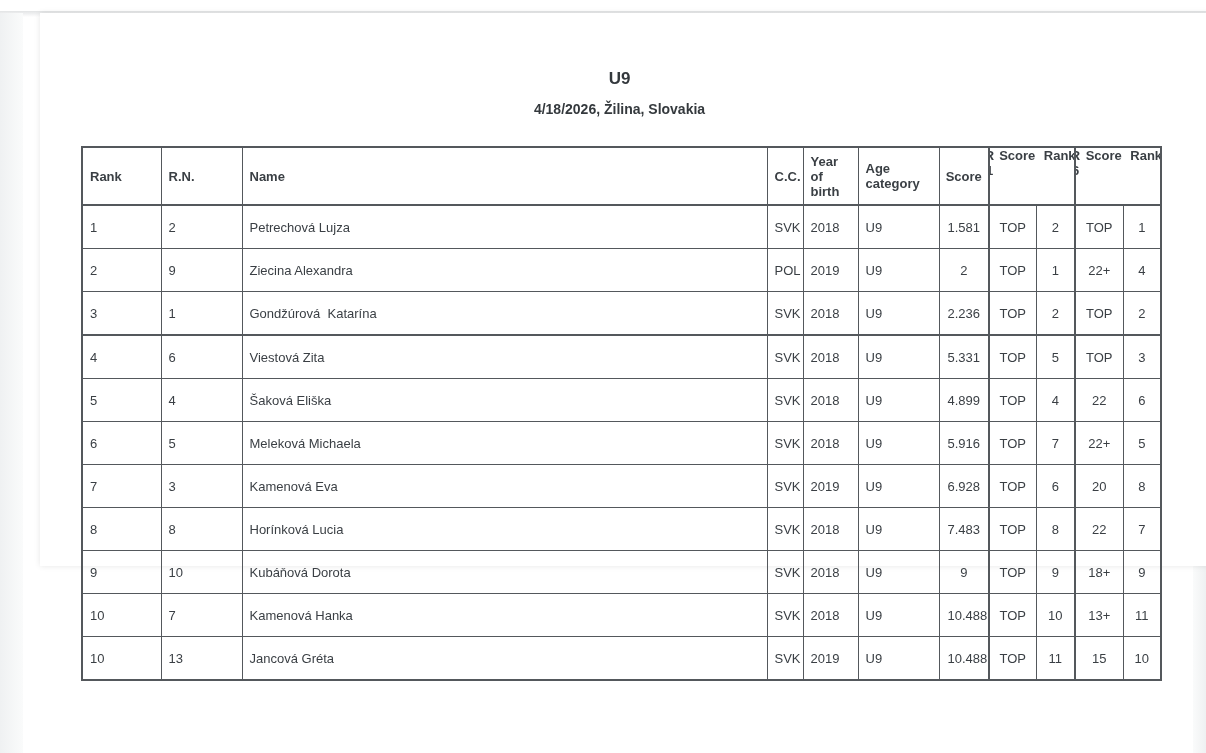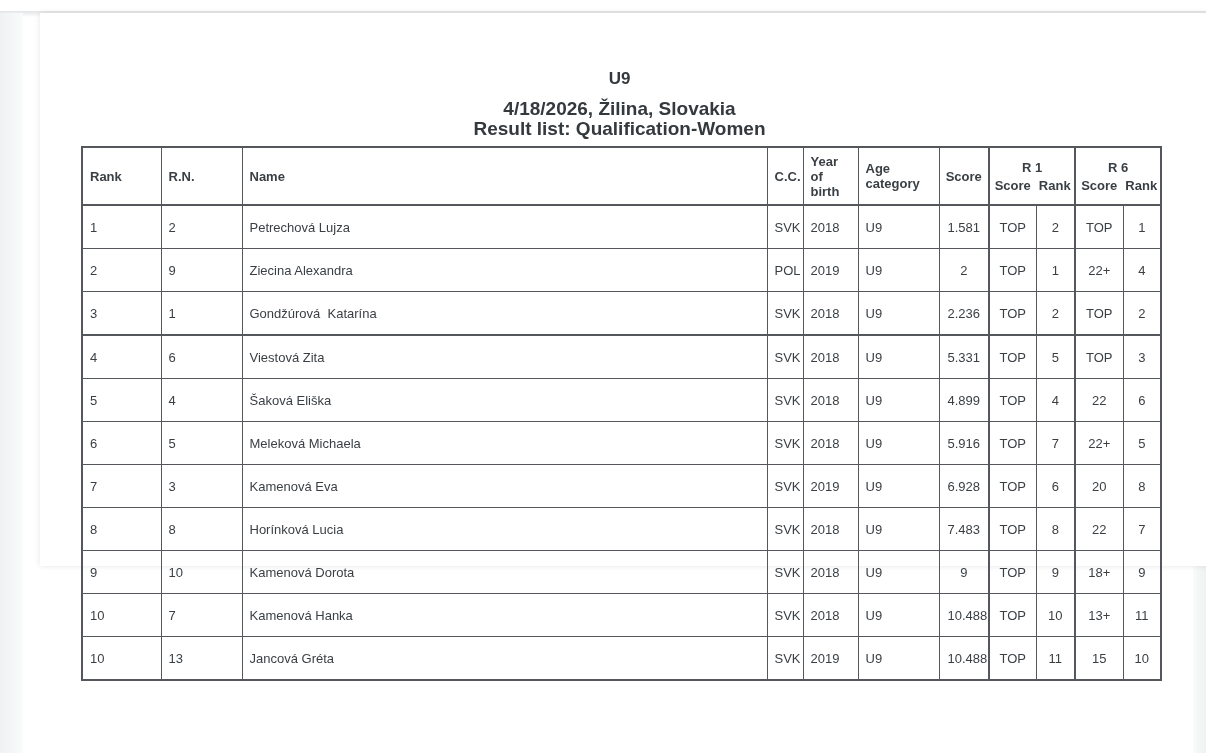--- a/index.html
+++ b/index.html
@@ -33,21 +33,21 @@
     box-shadow:0 0 6px rgba(0,0,0,0.10);
   }
   .doc-header{
     position:absolute;left:41px;top:56px;width:1077px;
     text-align:center;
   }
   .doc-title{
     font-size:17px;font-weight:bold;margin:0 0 10px 0;color:#34393d;
   }
   .doc-sub{
-    font-size:19px;font-weight:bold;line-height:20px;color:#34393d;text-align:center;
+    font-size:14px;font-weight:bold;line-height:20px;color:#34393d;text-align:center;
   }
   table.results{
     position:absolute;left:41px;top:133px;width:1077px;
     border-collapse:collapse;table-layout:fixed;
     font-size:13px;color:var(--text);
     border:2px solid var(--border);
   }
   col.c-rank{width:79px;}  col.c-rn{width:81px;}   col.c-name{width:525px;}
   col.c-cc{width:36px;}    col.c-yob{width:55px;}  col.c-age{width:81px;}
   col.c-score{width:50px;} col.c-r1s{width:47px;}  col.c-r1r{width:39px;}
@@ -56,21 +56,21 @@
     border:1px solid var(--border);
     overflow:hidden;
   }
   thead th{
     height:56px;font-weight:bold;text-align:left;
     vertical-align:middle;padding:0 4px 0 7px;
     border-bottom-width:2px;
   }
   thead th.center{text-align:center;padding:0;}
   thead th.round-head{padding:0;border-left-width:2px;}
-  .round-inner{display:flex;flex-direction:column;justify-content:center;height:56px;}
+  .round-inner{display:flex;flex-direction:row;justify-content:center;height:56px;}
   .round-label{text-align:center;font-weight:bold;margin-bottom:3px;}
   .round-sub{display:flex;font-weight:bold;}
   .round-sub .sub-score{text-align:center;}
   .round-sub .sub-rank{text-align:center;}
   .r1 .sub-score{width:46px;} .r1 .sub-rank{width:39px;}
   .r2 .sub-score{width:47px;} .r2 .sub-rank{width:38px;}
   tbody td{height:26px;vertical-align:middle;padding:0 4px 0 7px;}
   tbody td.center{text-align:center;padding:8px;}
   tbody td.cell-name{white-space:pre;}
   tbody td.block-start{border-left-width:2px;}
@@ -81,21 +81,20 @@
 
 <div class="shadow-line"></div>
 <div class="gutter-left"></div>
 <div class="gutter-right"></div>
 
 <div class="page">
 
   <div class="doc-header">
     <div class="doc-title">U9</div>
     <div class="doc-sub">4/18/2026, Žilina, Slovakia</div>
-    <div class="doc-sub">Result list: Qualification-Women</div>
   </div>
 
   <table class="results">
     <colgroup>
       <col class="c-rank">
         <col class="c-rn">
         <col class="c-name">
         <col class="c-cc">
       <col class="c-yob">
         <col class="c-age">
@@ -235,21 +234,21 @@
     <td>U9</td>
     <td class="center">7.483</td>
     <td class="center block-start">TOP</td>
     <td class="center">8</td>
     <td class="center block-start">22</td>
     <td class="center">7</td>
   </tr>
         <tr>
     <td>9</td>
     <td>10</td>
-    <td class="cell-name">Kamenová Dorota</td>
+    <td class="cell-name">Kubáňová Dorota</td>
     <td>SVK</td>
     <td>2018</td>
     <td>U9</td>
     <td class="center">9</td>
     <td class="center block-start">TOP</td>
     <td class="center">9</td>
     <td class="center block-start">18+</td>
     <td class="center">9</td>
   </tr>
         <tr>

